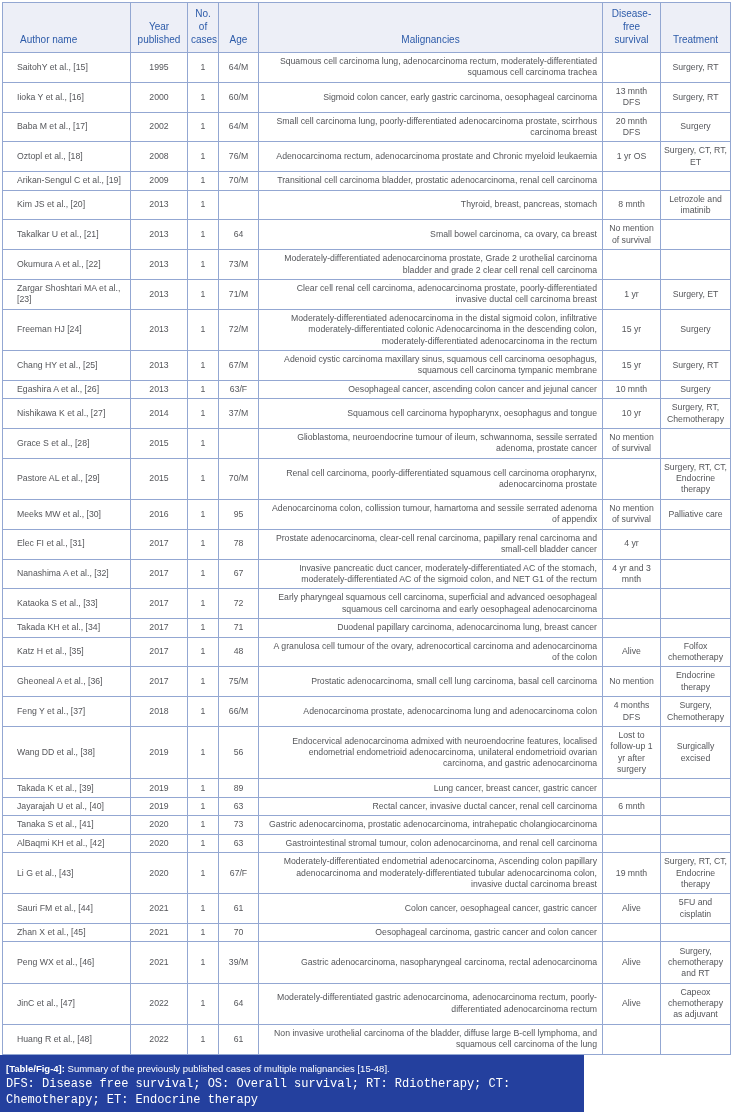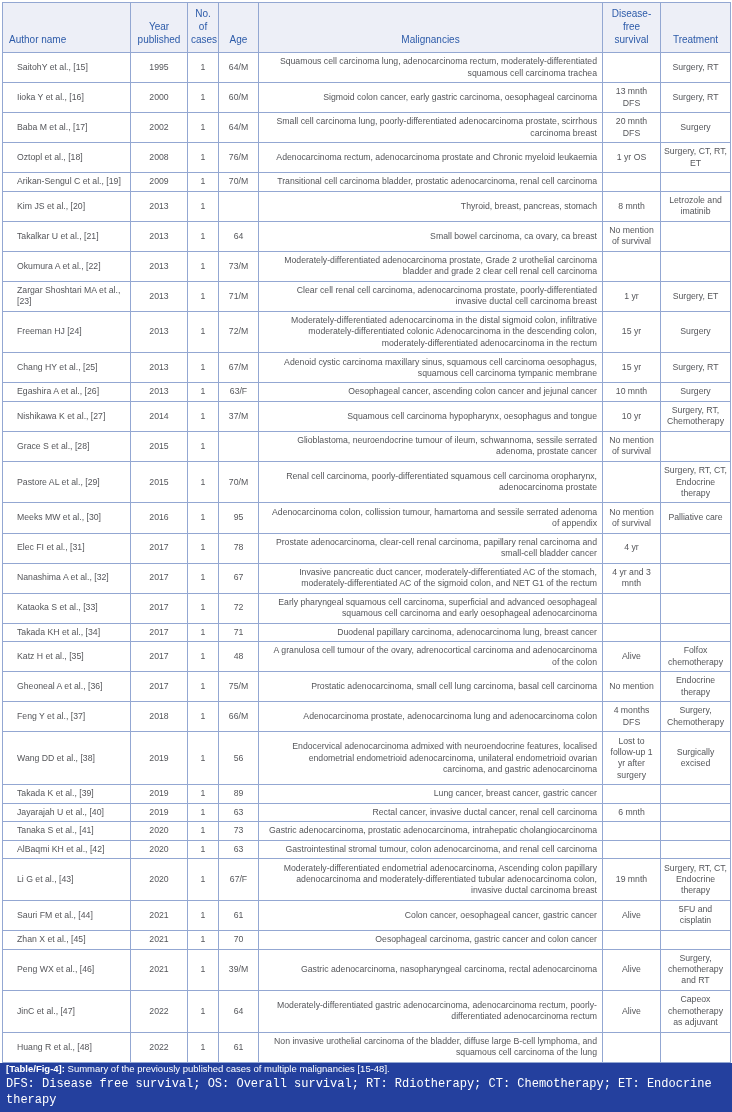--- a/index.html
+++ b/index.html
@@ -37,47 +37,47 @@
   .pub-table th{
     background:var(--header-bg);
     color:var(--header-text);
     font-weight:normal;
     font-size:10px;
     line-height:1.3;
     vertical-align:bottom;
     padding:4px 3px 6px 3px;
     text-align:center;
   }
-  .pub-table th.h-author{text-align:left;padding-left:6px;margin-left:16px;}
+  .pub-table th.h-author{text-align:left;padding-left:17px;margin-left:16px;}
   .pub-table td{
     font-size:8.7px;
     line-height:1.3;
     padding:3px 5px;
     vertical-align:middle;
     background:#ffffff;
   }
   td.c-author{text-align:left;padding-left:14px;}
   td.c-year, td.c-cases, td.c-age{text-align:center;}
   td.c-malig{text-align:right;}
   td.c-surv, td.c-treat{text-align:center;padding-left:3px;padding-right:3px;}
   .col-author{width:128px;}
   .col-year{width:57px;}
   .col-cases{width:31px;}
   .col-age{width:40px;}
   .col-malig{width:344px;}
   .col-surv{width:58px;}
   .col-treat{width:70px;}
   .caption-bar{
-    width:732px;
+    width:584px;
     margin-left:-2px;
     flex:1;
     background:var(--footer-bg);
     color:var(--footer-text);
     box-sizing:border-box;
-    padding:0 8px 4px 6px;
+    padding:8px 8px 4px 6px;
   }
   .caption-line1{font-size:9.5px;line-height:1.35;}
   .caption-line1 .cap-label{font-weight:bold;}
   .caption-line2{font-size:12px;line-height:1.35;font-family:Liberation Mono, monospace;}
 </style>
 </head>
 <body>
 
 <div class="figure">
   <table class="pub-table">

